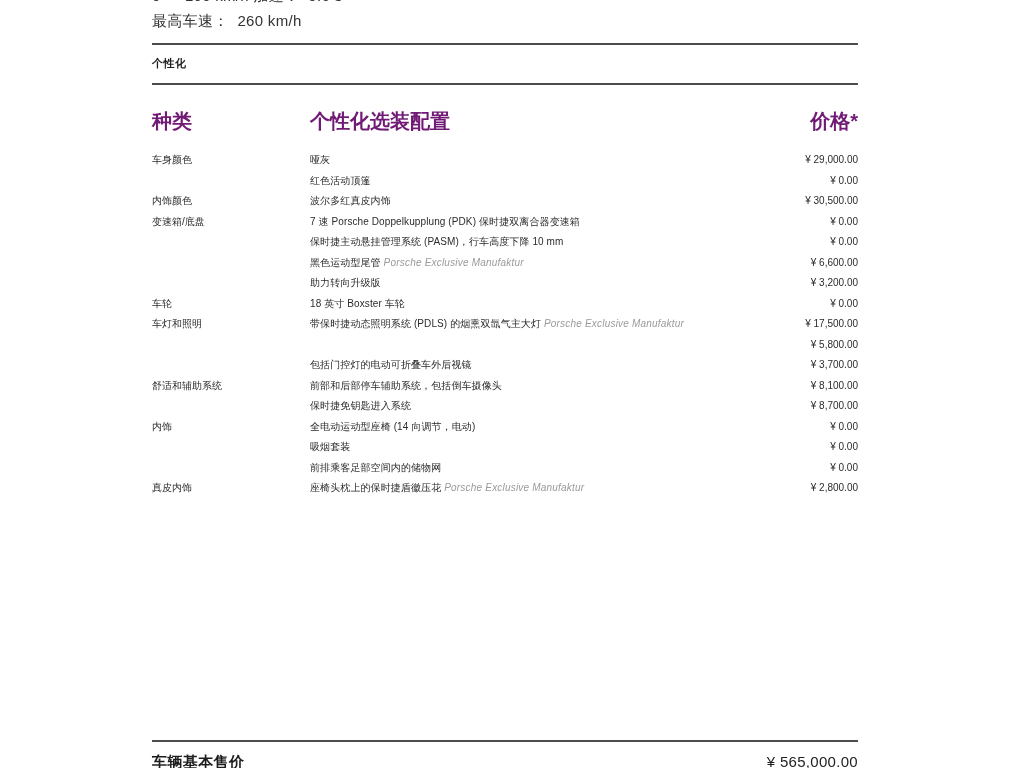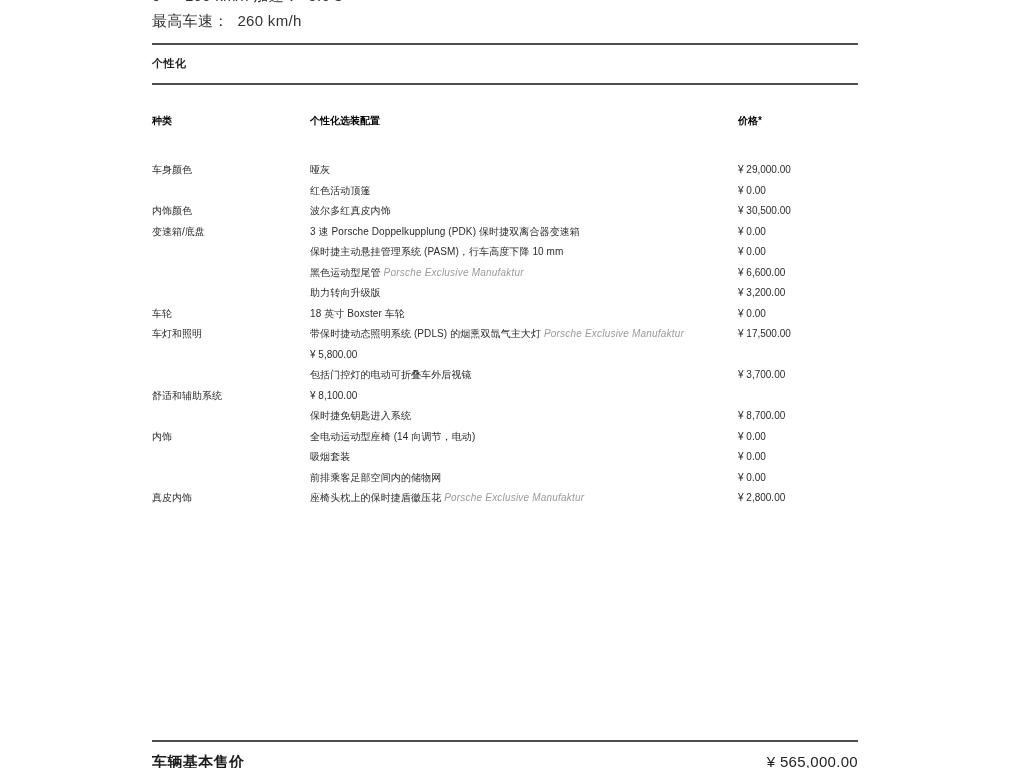--- a/index.html
+++ b/index.html
@@ -17,24 +17,24 @@
   .topspeed-line { position: absolute; top: 12px; left: 152px; font-size: 15px; letter-spacing: 0.3px; color: #333; white-space: pre; }
 
   .rule { position: absolute; left: 152px; width: 706px; height: 2px; background: #4d4d4d; }
   .rule-1 { top: 43px; }
   .rule-2 { top: 83px; }
   .rule-3 { top: 740px; }
 
   .section-title { position: absolute; top: 56px; left: 152px; font-size: 11px; font-weight: 700; color: #1d1d1d; letter-spacing: 0.5px; }
 
   .table { position: absolute; top: 112px; left: 152px; width: 706px; }
-  .thead { display: flex; font-weight: 700; font-size: 10px; color: #000000; line-height: 18px; margin-bottom: 32px; }
+  .thead { display: flex; font-weight: 700; font-size: 20px; color: #701a75; line-height: 18px; margin-bottom: 22px; }
   .col-cat { width: 158px; flex: none; padding-right: 8px; }
   .col-opt { width: 428px; flex: none; padding-right: 10px; }
-  .col-price { flex: 1; text-align: left; white-space: nowrap; }
+  .col-price { flex: 1; text-align: right; white-space: nowrap; }
 
   .trow { display: flex; font-size: 10px; line-height: 15px; margin-bottom: 5.5px; color: #2b2b2b; }
   .trow .col-opt { letter-spacing: 0.1px; }
   .pem-suffix { color: #9a9a9a; font-style: italic; font-stretch: condensed; letter-spacing: 0.2px; }
   .pem-suffix:empty { display: none; }
 
   .footer-row { position: absolute; top: 753px; left: 152px; width: 706px; display: flex; font-size: 15px; line-height: 18px; }
   .footer-label { font-weight: 700; color: #1d1d1d; letter-spacing: 0.4px; }
   .footer-price { flex: 1; text-align: right; color: #222; letter-spacing: 0.3px; }
 </style>
@@ -72,21 +72,21 @@
         </div>
 
         <div class="trow">
           <div class="col-cat">内饰颜色</div>
           <div class="col-opt"><span>波尔多红真皮内饰</span> </div>
           <div class="col-price">¥ 30,500.00</div>
         </div>
 
         <div class="trow">
           <div class="col-cat">变速箱/底盘</div>
-          <div class="col-opt"><span>3 速 Porsche Doppelkupplung (PDK) 保时捷双离合器变速箱</span> </div>
+          <div class="col-opt"><span>7 速 Porsche Doppelkupplung (PDK) 保时捷双离合器变速箱</span> </div>
           <div class="col-price">¥ 0.00</div>
         </div>
 
         <div class="trow">
           <div class="col-cat"></div>
           <div class="col-opt"><span>保时捷主动悬挂管理系统 (PASM)，行车高度下降 10 mm</span> </div>
           <div class="col-price">¥ 0.00</div>
         </div>
 
         <div class="trow">
@@ -119,20 +119,21 @@
         </div>
 
         <div class="trow">
           <div class="col-cat"></div>
           <div class="col-opt"><span>包括门控灯的电动可折叠车外后视镜</span> </div>
           <div class="col-price">¥ 3,700.00</div>
         </div>
 
         <div class="trow">
           <div class="col-cat">舒适和辅助系统</div>
+          <div class="col-opt"><span>前部和后部停车辅助系统，包括倒车摄像头</span> </div>
           <div class="col-price">¥ 8,100.00</div>
         </div>
 
         <div class="trow">
           <div class="col-cat"></div>
           <div class="col-opt"><span>保时捷免钥匙进入系统</span> </div>
           <div class="col-price">¥ 8,700.00</div>
         </div>
 
         <div class="trow">

